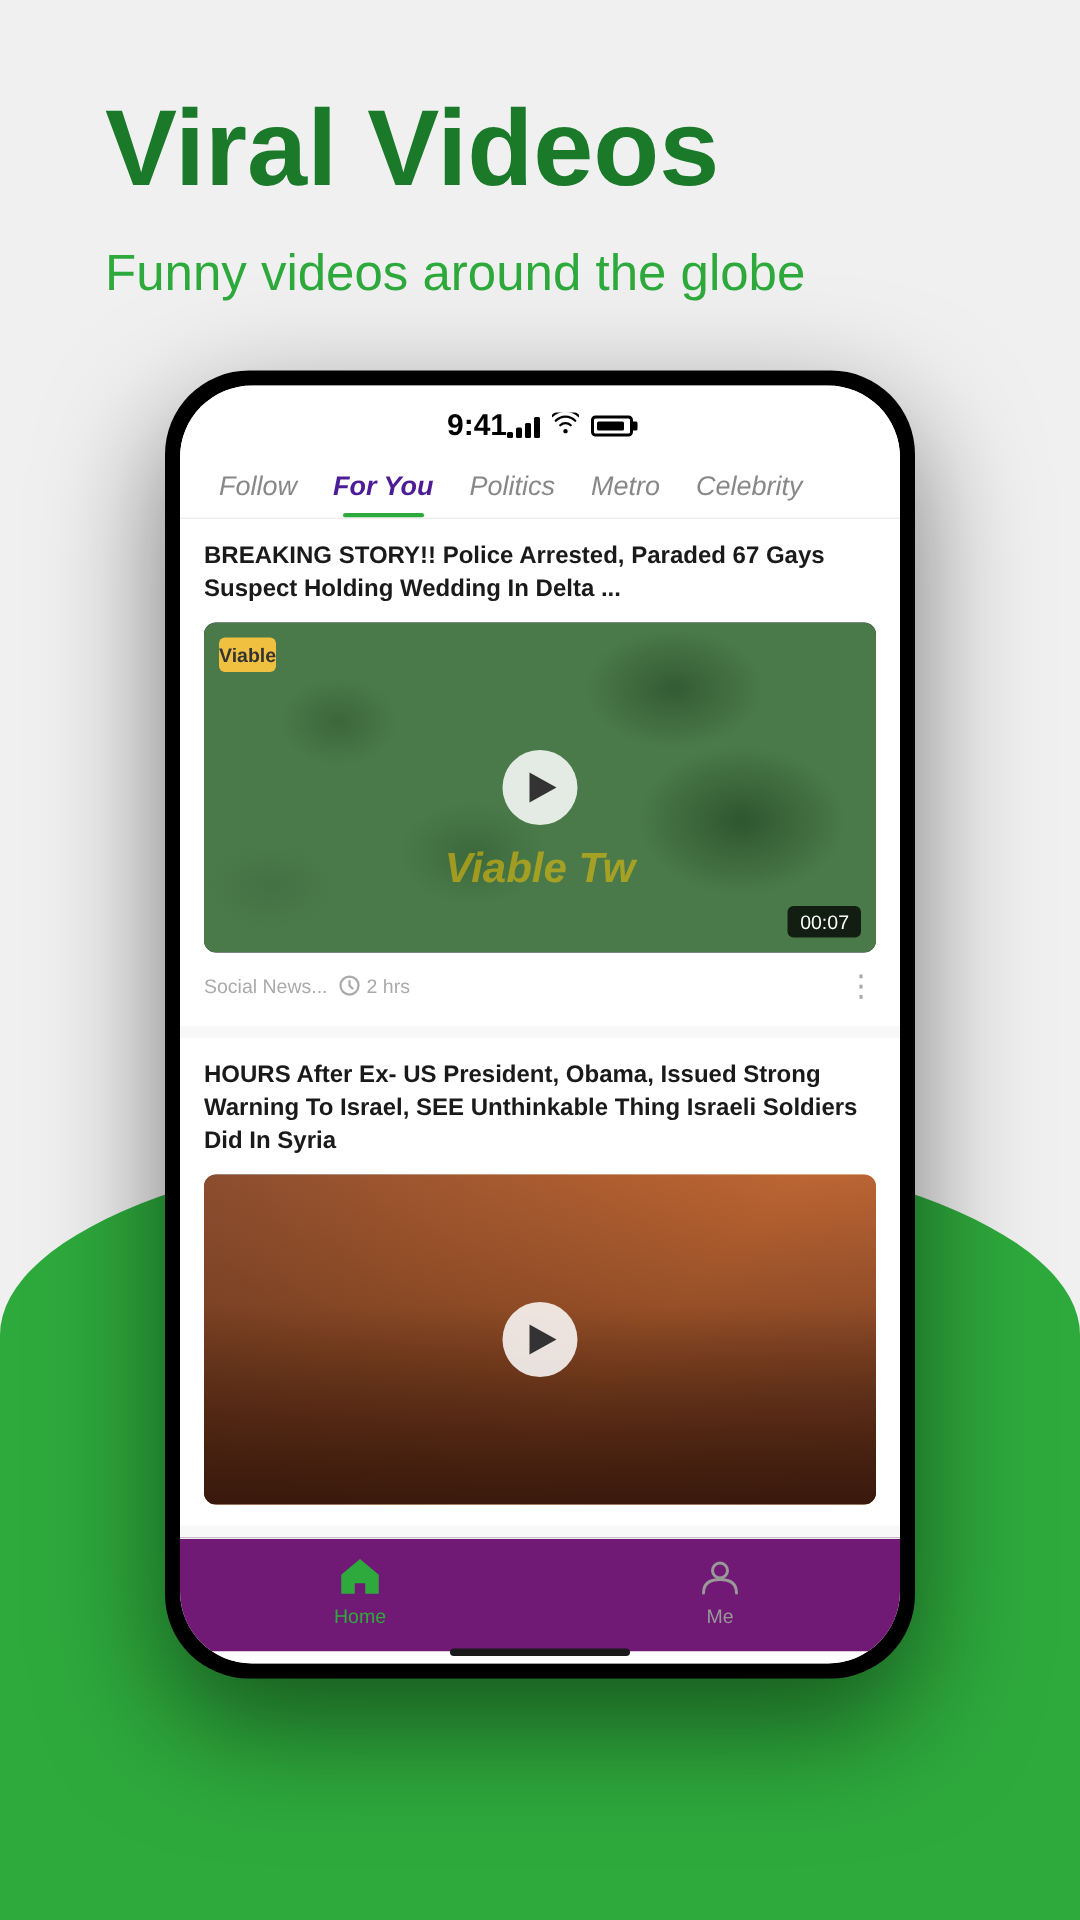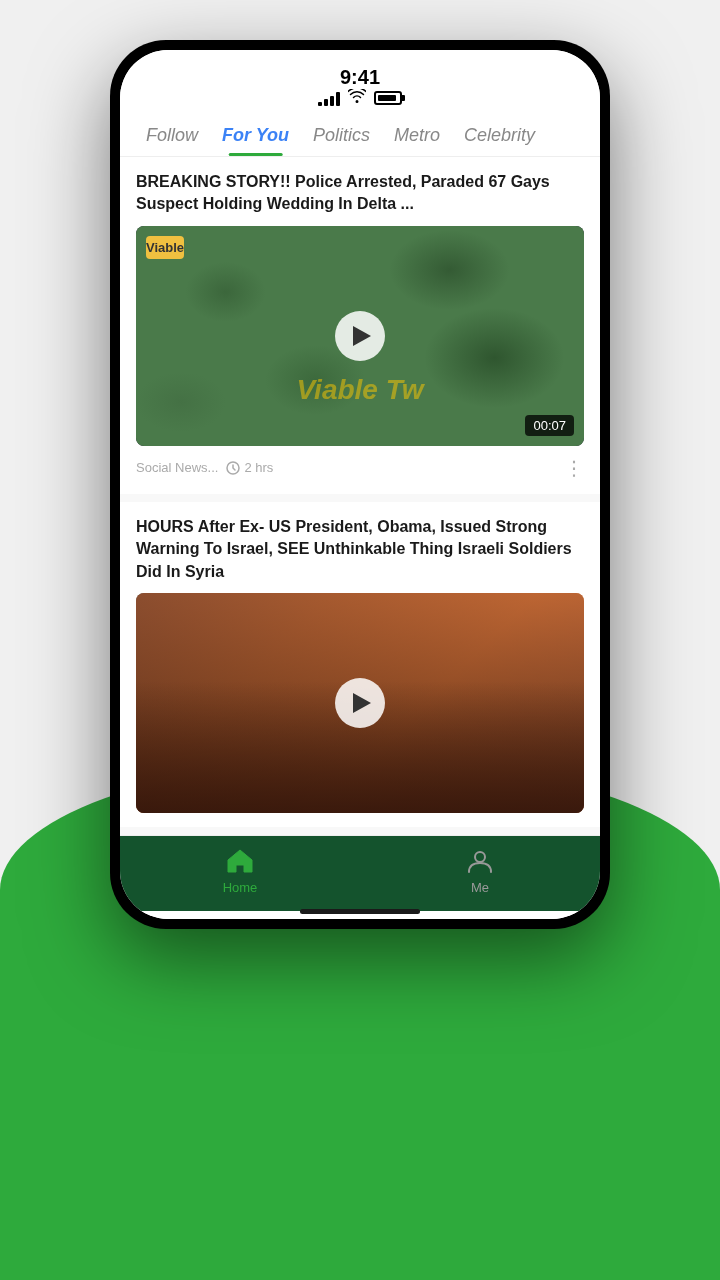--- a/index.html
+++ b/index.html
@@ -79,21 +79,20 @@
       display: flex;
       flex-direction: column;
     }
 
     .status-bar {
       display: flex;
       justify-content: center;
       align-items: center;
       padding: 16px 28px 8px 28px;
       background: #fff;
-      flex-direction: column;
     }
 
     .status-time {
       font-size: 20px;
       font-weight: 600;
       color: #000;
     }
 
     .status-icons {
       display: flex;
@@ -202,21 +201,21 @@
       font-size: 18px;
       color: #888;
       white-space: nowrap;
       cursor: pointer;
       position: relative;
       font-weight: 400;
       font-style: italic;
     }
 
     .nav-tab.active {
-      color: #3b82f6;
+      color: #4c1d95;
       font-weight: 600;
     }
 
     .nav-tab.active::after {
       content: '';
       position: absolute;
       bottom: 0;
       left: 50%;
       transform: translateX(-50%);
       width: 60%;
@@ -368,21 +367,21 @@
 
     .second-video-bg {
       background: linear-gradient(135deg, #2c1810 0%, #8b4513 30%, #d2691e 60%, #a0522d 100%);
     }
 
     .bottom-nav {
       display: flex;
       justify-content: space-around;
       align-items: center;
       padding: 10px 0 16px 0;
-      background: #14532d;
+      background: #701a75;
       border-top: 1px solid #eee;
     }
 
     .bottom-nav-item {
       display: flex;
       flex-direction: column;
       align-items: center;
       gap: 4px;
       cursor: pointer;
       flex: 1;
@@ -418,20 +417,24 @@
       background: #1a1a1a;
       border-radius: 3px;
     }
   </style>
 </head>
 <body>
 
 <div class="page-bg">
   <div class="green-bg-shape"></div>
 
+  <div class="header-text">
+    <h1 class="header-title">Viral Videos</h1>
+    <p class="header-subtitle">Funny videos around the globe</p>
+  </div>
 
   <div class="phone-container">
     <div class="phone-frame">
       <div class="phone-screen">
 
         <div class="status-bar">
           <span class="status-time">9:41</span>
           <div class="status-icons">
             <div class="signal-bars">
               <div class="signal-bar" style="height:4px"></div>

